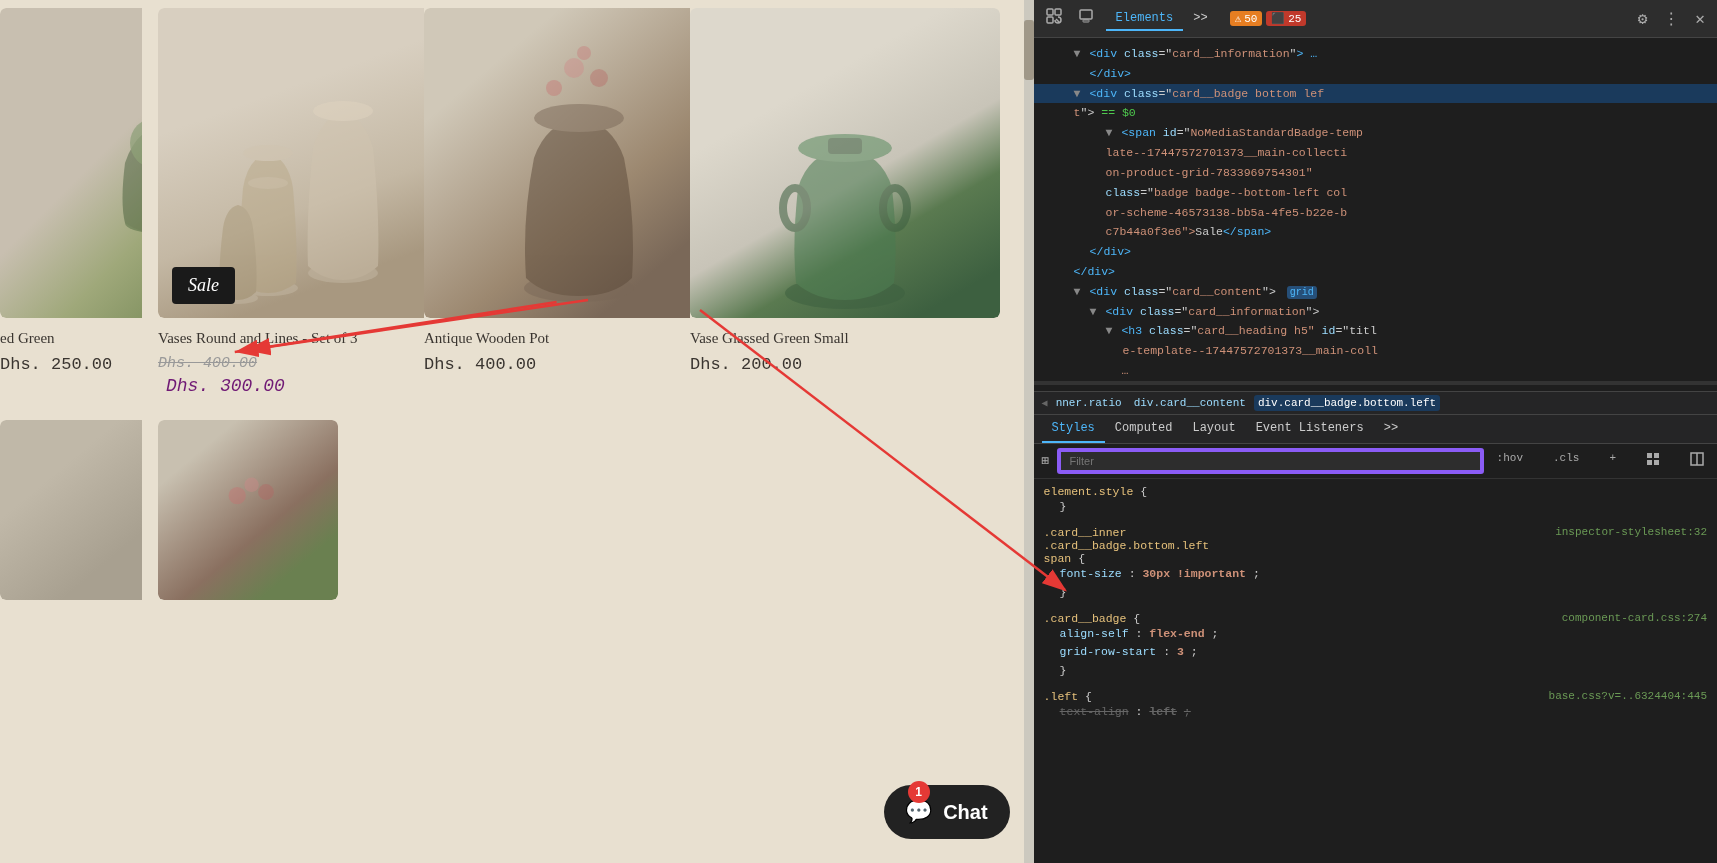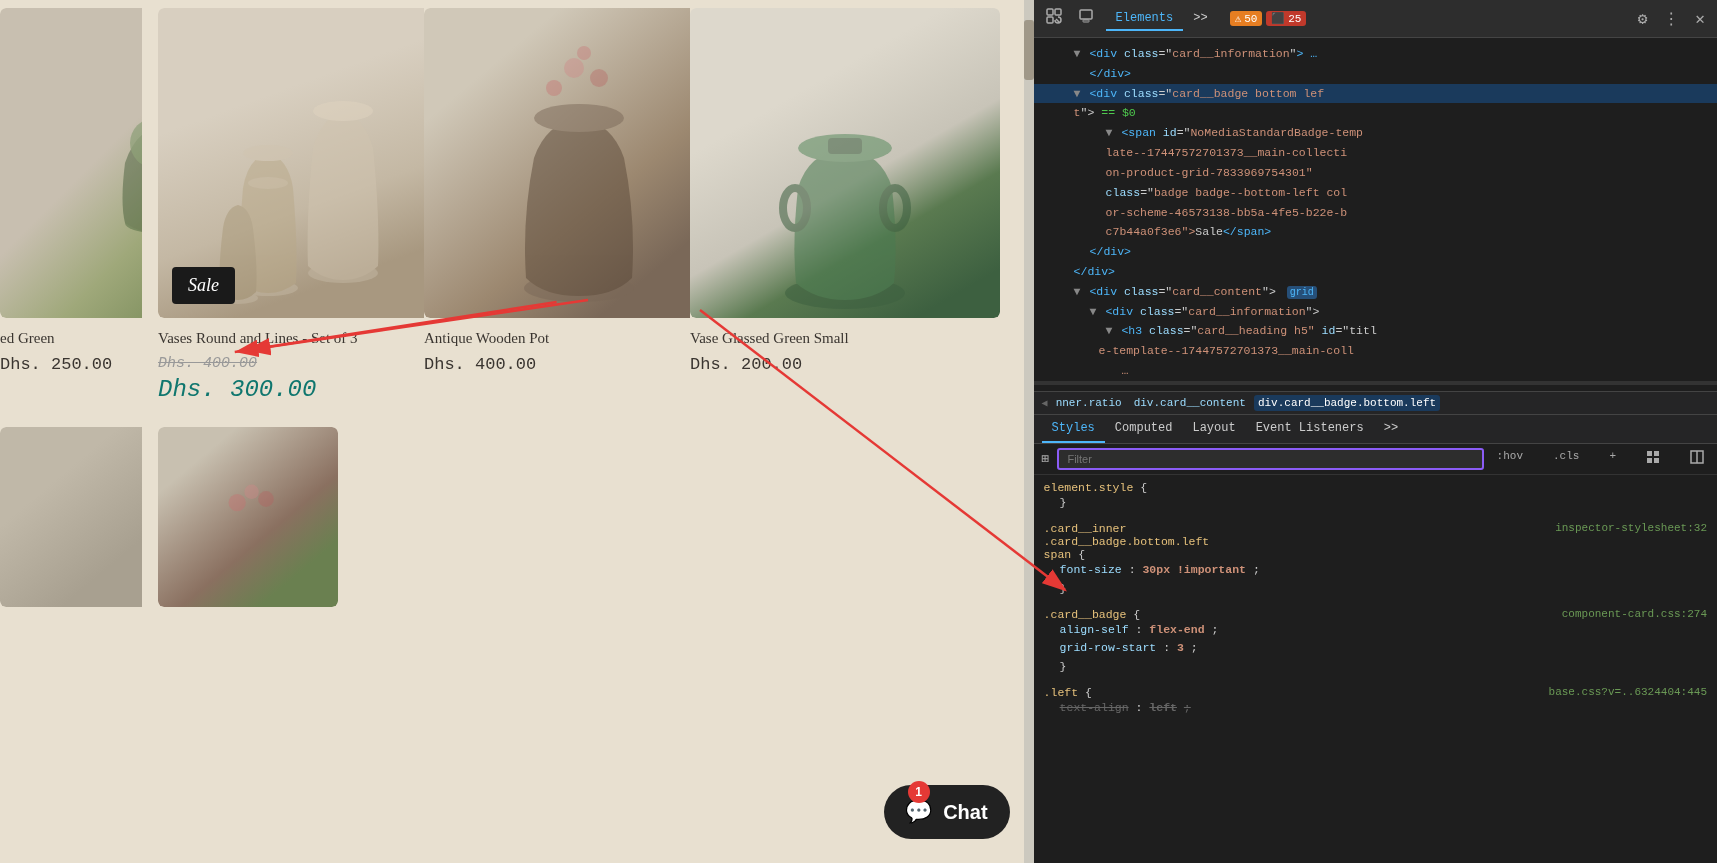--- a/index.html
+++ b/index.html
@@ -100,25 +100,26 @@
     .price-original {
       font-size: 15px;
       color: #999;
       text-decoration: line-through;
       font-family: 'Courier New', monospace;
       margin-top: 6px;
       font-style: italic;
     }
 
     .price-sale {
-      font-size: 24px;
-      color: #0f766e;
+      font-size: 18px;
+      color: #701a75;
       font-family: 'Courier New', monospace;
       margin-top: 4px;
       font-style: italic;
+      margin-left: 8px;
     }
 
     .price-regular {
       font-size: 17px;
       color: #3a3530;
       font-family: 'Courier New', monospace;
       margin-top: 6px;
     }
 
     
@@ -332,21 +333,21 @@
     .dt-filter-row {
       display: flex;
       align-items: center;
       background: #1e1e1e;
       border-bottom: 1px solid #333;
       padding: 4px 8px;
       gap: 8px;
     }
     .dt-filter-input {
       background: #2d2d2d;
-      border: 2px solid #8b5cf6;
+      border: 4px solid #8b5cf6;
       border-radius: 3px;
       color: #ccc;
       font-size: 11px;
       padding: 3px 8px;
       flex: 1;
     }
     .dt-filter-btns {
       display: flex;
       gap: 20px;
       color: #aaa;
@@ -652,21 +653,21 @@
       <span class="hl-blue" style="font-size:10px; color:#4db6f9; margin-left:4px;">grid</span>
     </div>
     <div class="dt-line indent3">
       <span class="dt-triangle">▼</span>
       <span class="tag">&lt;div </span><span class="attr-name">class</span><span class="eq">="</span><span class="attr-value">card__information</span><span class="eq">"&gt;</span>
     </div>
     <div class="dt-line indent4">
       <span class="dt-triangle">▼</span>
       <span class="tag">&lt;h3 </span><span class="attr-name">class</span><span class="eq">="</span><span class="attr-value">card__heading h5"</span> <span class="attr-name">id</span><span class="eq">="titl</span>
     </div>
-    <div class="dt-line" style="padding-left: 65px;">
+    <div class="dt-line" style="padding-left: 65px; margin-left: 24px;">
       <span class="attr-value">e-template--17447572701373__main-coll</span>
     </div>
     <div class="dt-line" style="padding-left: 88px;">
       <span class="attr-value">…</span>
     </div>
 
     <div class="dt-horizontal-resize"></div>
   </div>
 
   <div class="dt-breadcrumb">

